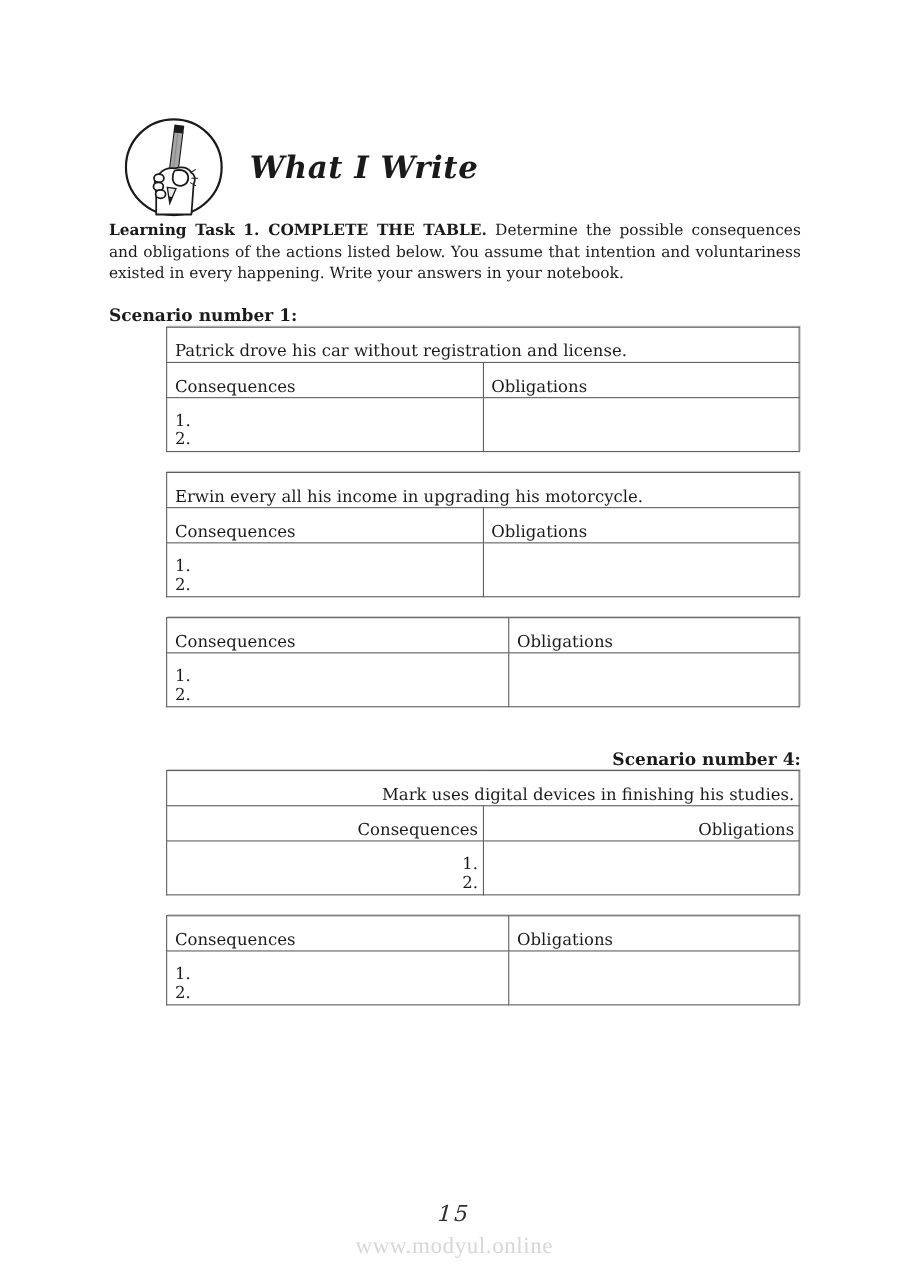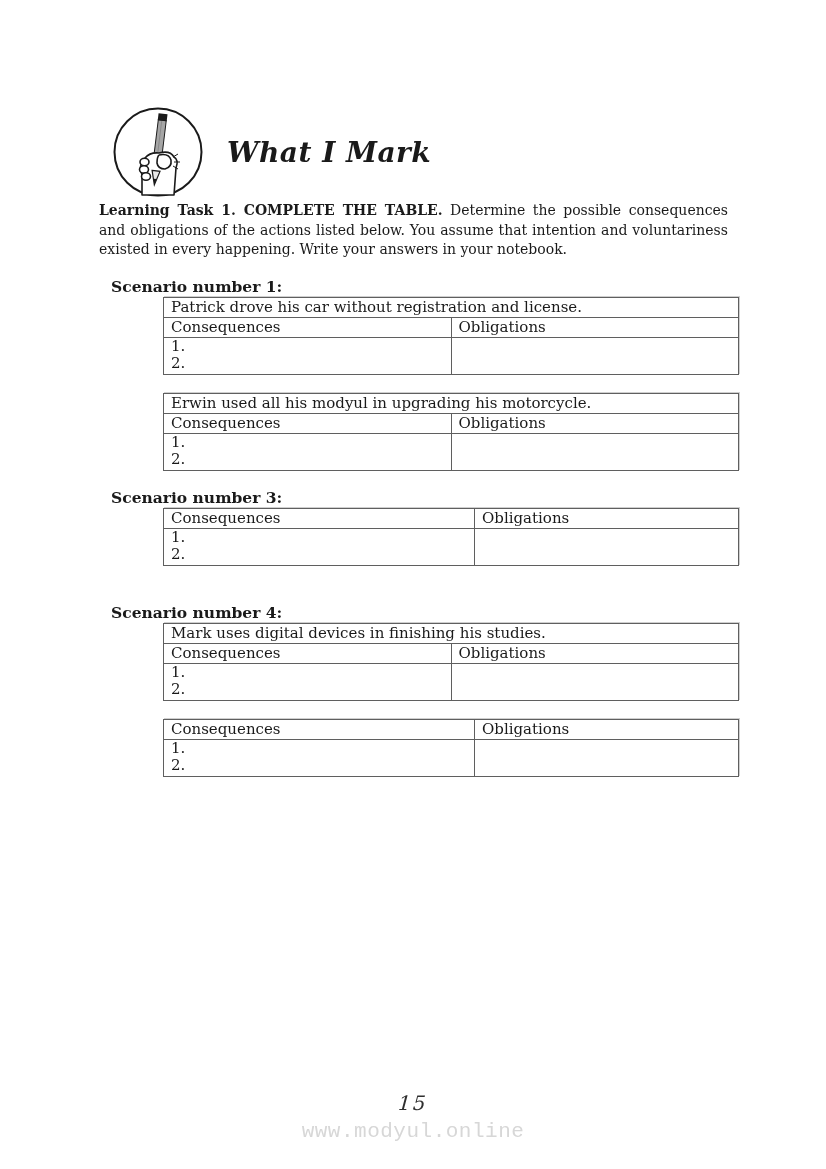--- a/index.html
+++ b/index.html
@@ -20,50 +20,50 @@
   .title {
     font-size:28px; font-weight:bold; font-style:italic;
     margin:0 0 0 24px; letter-spacing:0.5px; white-space:nowrap;
   }
   .content {
     position:absolute; top:201px; left:99px; width:629px;
   }
   .intro {
     margin:0; font-size:14px; line-height:19.5px; text-align:justify;
   }
-  .scenario { margin:18px 0 0 12px; }
-  .scenario.gap-large { margin-top:38px; }
+  .scenario { margin:18px 0 0 0; }
+  .scenario.gap-large { margin-top:38px;text-align:right; }
   .scenario-heading {
     font-size:15.5px; font-weight:bold; margin:0 0 1px 0; line-height:18px;
   }
   .scenario-table {
     border-collapse:collapse; table-layout:fixed;
     margin-left:52px; width:576px;
     box-shadow:1px -1px 0 0 #cfcfcf;
   }
   .scenario-table td {
     border:1px solid #5f5f5f;
     font-size:15px; line-height:19px;
-    padding:0 4px 0 7px; vertical-align:top;
+    padding:12px 4px 0 7px; vertical-align:top;
     overflow:hidden; white-space:nowrap;
   }
   .col1 { width:299px; }
   .row-answers td { height:36px; }
   .row-answers .ans-line { line-height:17.5px; }
   .page-number {
     position:absolute; top:1091px; left:0; width:100%;
     text-align:center;
     font-family:"DejaVu Serif", serif; font-style:italic;
     font-size:20px; letter-spacing:2px; color:#2f2f2f;
     transform:skewX(-4deg);
   }
   .watermark {
     position:absolute; top:1120px; left:0; width:100%;
     text-align:center;
-    font-family:Liberation Mono, monospace;
+    font-family:Liberation Serif, serif;
     font-size:21px; letter-spacing:0.5px; color:#d7d7d7;
   }
 </style>
 </head>
 <body>
 
 <div id="page">
 
   <div class="logo-row">
     <span class="logo">
@@ -83,21 +83,21 @@
         </g>
         <g stroke="#1a1a1a" stroke-width="1" fill="none">
           <path d="M60 50 l5 -3 M61 55 l6 0 M60 59 l5 3"></path>
         </g>
         <g transform="rotate(7 45 48)">
           <polygon points="41,64 49,64 45,78" fill="#e9e9e9" stroke="#1a1a1a" stroke-width="1.2"></polygon>
           <polygon points="43.4,72 46.6,72 45,78" fill="#1a1a1a"></polygon>
         </g>
       </svg>
     </span>
-    <h1 class="title">What I Mark</h1>
+    <h1 class="title">What I Write</h1>
   </div>
 
   <div class="content">
     <p class="intro">
       <b>Learning Task 1. COMPLETE THE TABLE.</b>
       <span>Determine the possible consequences and obligations of the actions listed below. You assume that intention and voluntariness existed in every happening. Write your answers in your notebook.</span>
     </p>
 
     <section class="scenario">
       <h2 class="scenario-heading">Scenario number 1:</h2>
@@ -118,39 +118,38 @@
             <td></td>
           </tr>
         </tbody>
       </table>
     </section>
 
     <section class="scenario">
       <table class="scenario-table">
         <tbody>
           <tr class="row-statement">
-            <td colspan="2">Erwin used all his modyul in upgrading his motorcycle.</td>
-          </tr>
-          <tr class="row-headers">
-            <td class="col1">Consequences</td>
-            <td>Obligations</td>
-          </tr>
-          <tr class="row-answers">
-            <td class="col1">
-              <div class="ans-line">1.</div>
-              <div class="ans-line">2.</div>
-            </td>
-            <td></td>
-          </tr>
-        </tbody>
-      </table>
-    </section>
-
-    <section class="scenario">
-      <h2 class="scenario-heading">Scenario number 3:</h2>
+            <td colspan="2">Erwin every all his income in upgrading his motorcycle.</td>
+          </tr>
+          <tr class="row-headers">
+            <td class="col1">Consequences</td>
+            <td>Obligations</td>
+          </tr>
+          <tr class="row-answers">
+            <td class="col1">
+              <div class="ans-line">1.</div>
+              <div class="ans-line">2.</div>
+            </td>
+            <td></td>
+          </tr>
+        </tbody>
+      </table>
+    </section>
+
+    <section class="scenario">
       <table class="scenario-table">
         <tbody>
           <tr class="row-headers">
             <td class="col1">Consequences</td>
             <td>Obligations</td>
           </tr>
           <tr class="row-answers">
             <td class="col1">
               <div class="ans-line">1.</div>
               <div class="ans-line">2.</div>

